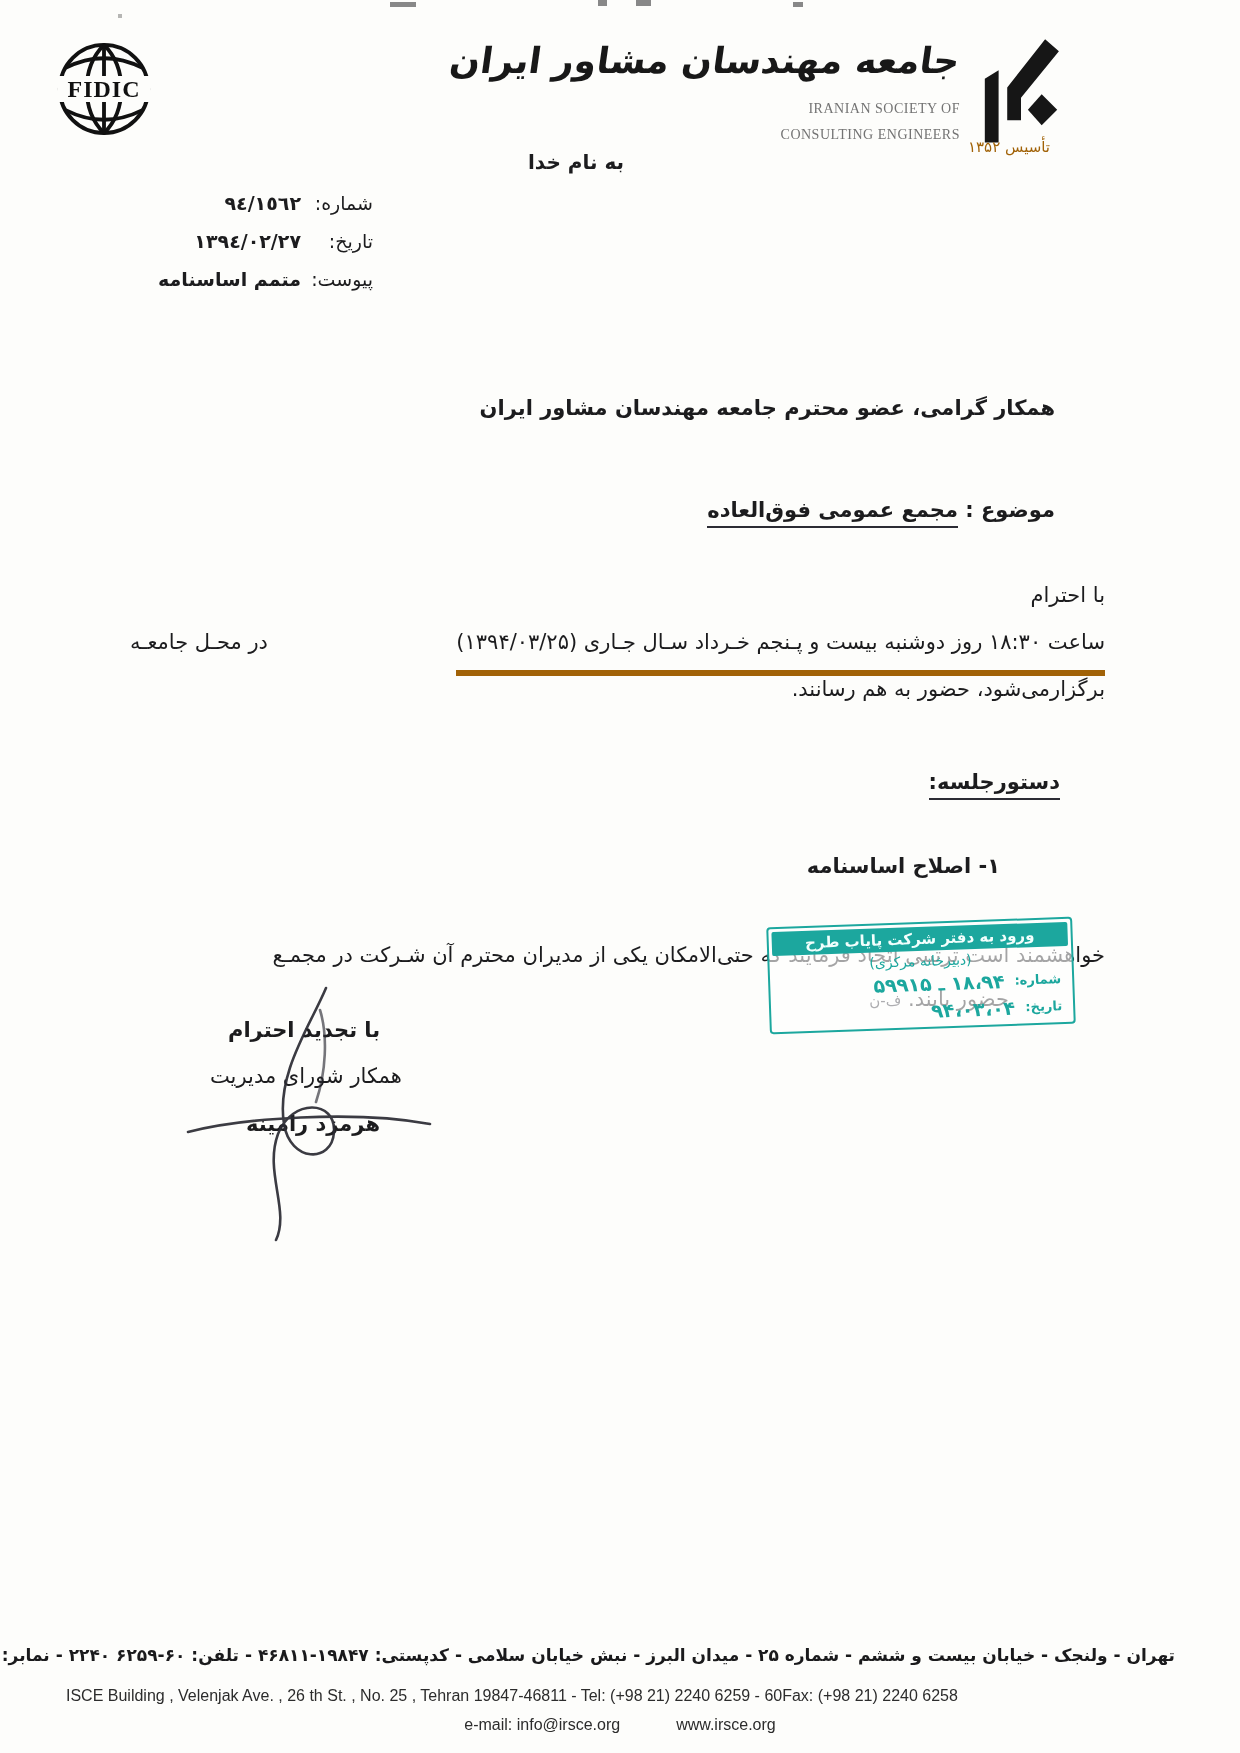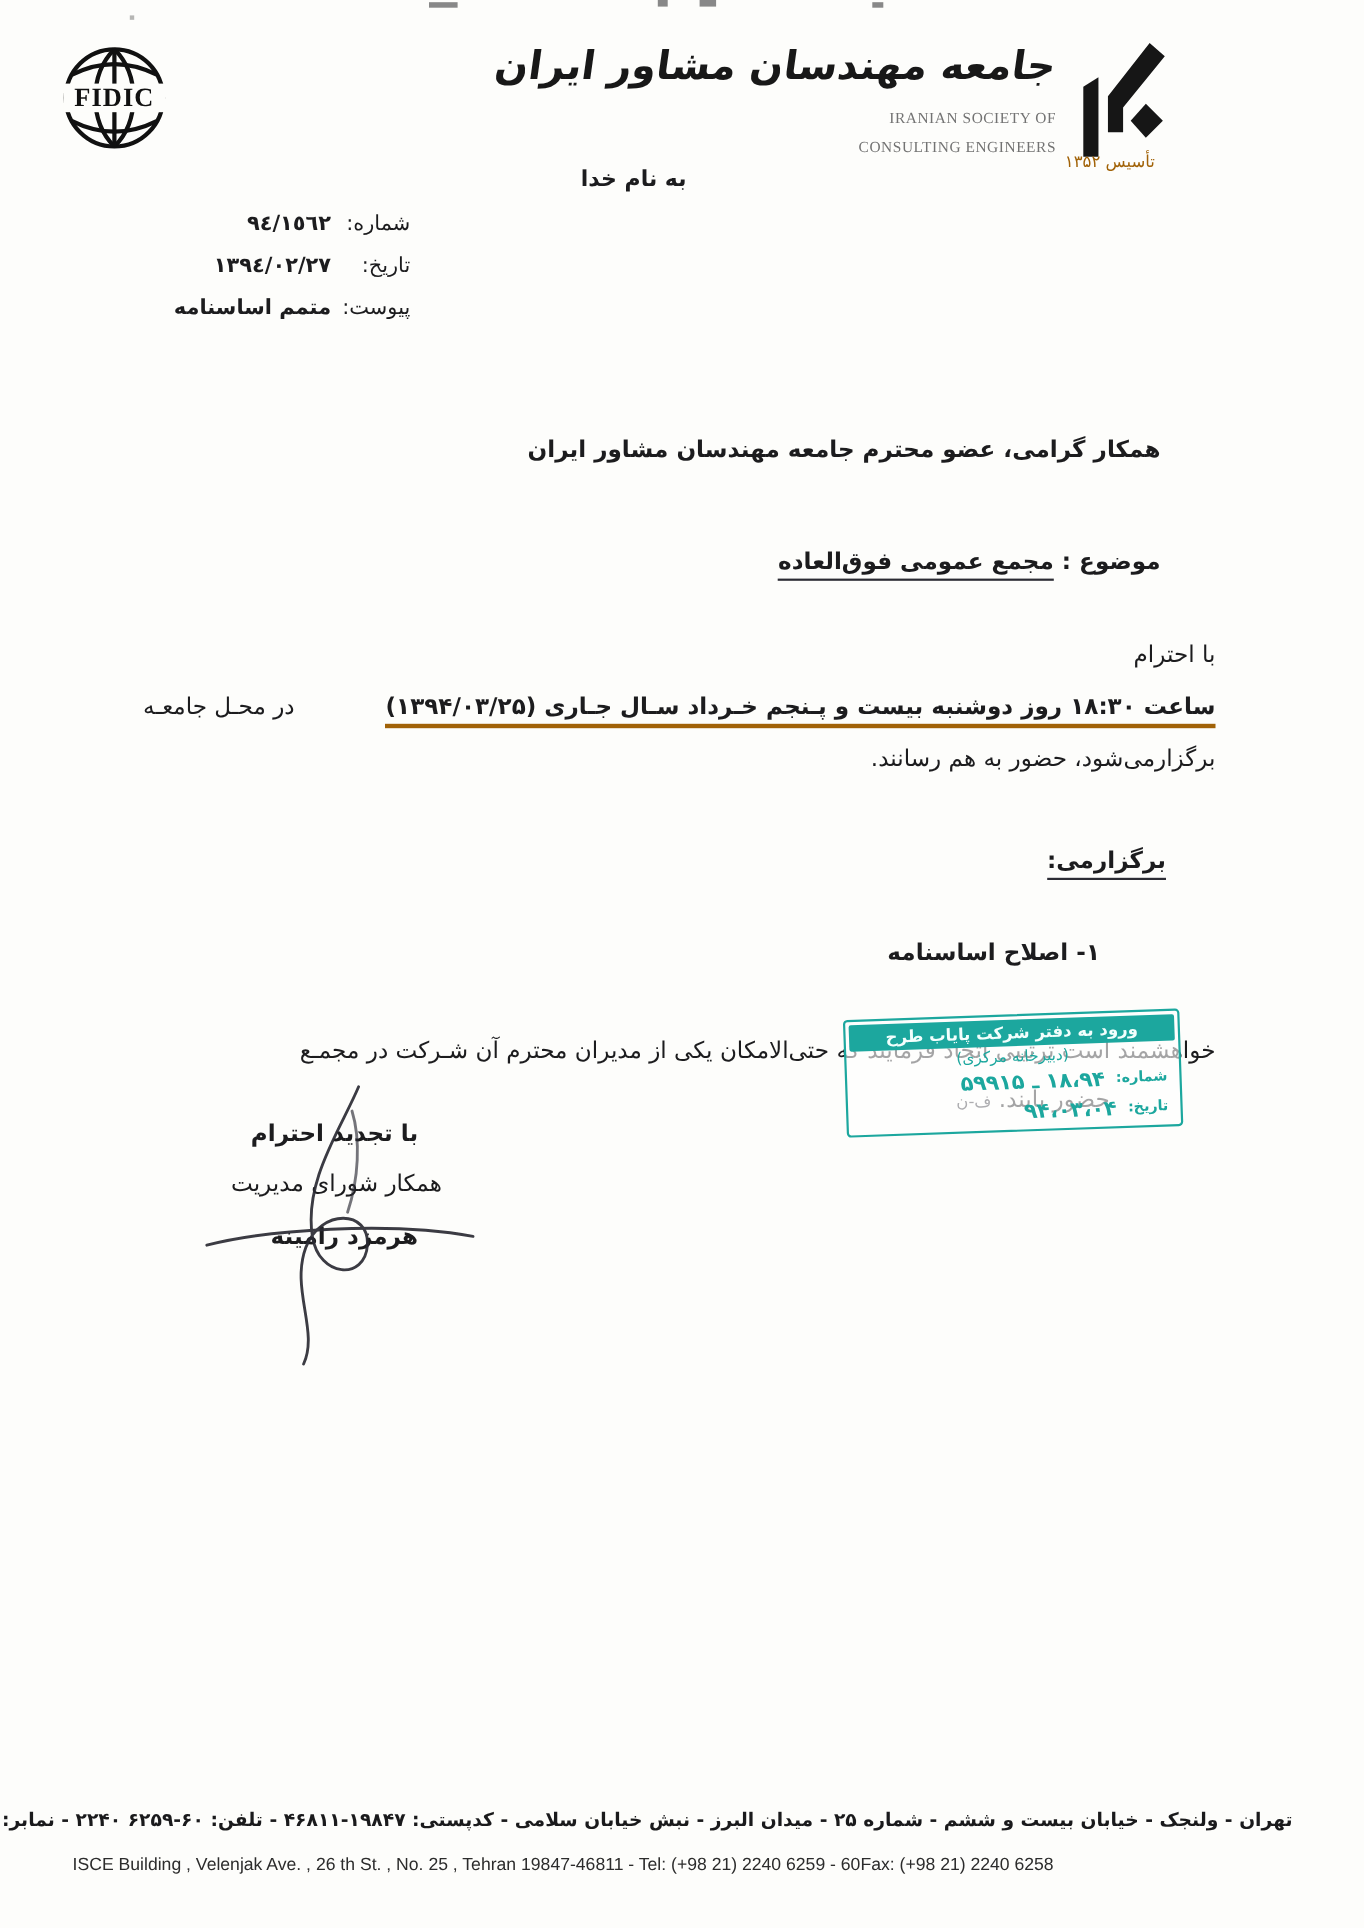--- a/index.html
+++ b/index.html
@@ -31,21 +31,21 @@
   .meta-label{width:72px;flex:none;}
   .meta-value{white-space:nowrap;font-weight:600;}
   
   .salutation{right:185px;top:396px;font-size:21px;font-weight:bold;direction:rtl;white-space:nowrap;}
   .subject{right:185px;top:498px;font-size:21px;font-weight:bold;direction:rtl;white-space:nowrap;}
   .subject .u{border-bottom:2px solid #2c2c34;padding-bottom:4px;}
   .body-par{left:130px;right:135px;top:583px;font-size:21px;direction:rtl;}
   .b-line{height:47px;display:flex;justify-content:space-between;align-items:flex-start;white-space:nowrap;}
   .b-line3{height:47px;text-align:right;white-space:nowrap;}
   .bold{font-weight:bold;}
-  .bu{font-weight:bold;border-bottom:4px solid #a16207;padding-bottom:4px;}
+  .bu{font-weight:normal;border-bottom:6px solid #a16207;padding-bottom:16px;}
   .agenda-h{right:180px;top:770px;font-size:21px;font-weight:bold;direction:rtl;
     border-bottom:2px solid #2c2c34;padding-bottom:4px;}
   .agenda-i{right:240px;top:854px;font-size:21px;font-weight:bold;direction:rtl;}
   .request{left:130px;right:135px;top:943px;font-size:21px;direction:rtl;}
   .r1{text-align:right;white-space:nowrap;height:44px;}
   .r2{text-align:right;padding-right:96px;white-space:nowrap;}
   .initials{font-size:15px;color:#33333b;}
   
   .stamp{left:768px;top:922px;width:296px;border:2px solid #1ca79e;border-radius:4px;
     transform:rotate(-2deg);padding:3px;direction:rtl;color:#1ca79e;background:rgba(255,255,255,.6);}
@@ -136,21 +136,21 @@
     <div class="b-line">
       <span>با احترام</span>
     </div>
     <div class="b-line">
       <span class="bu">ساعت ۱۸:۳۰ روز دوشنبه بیست و پـنجم خـرداد سـال جـاری (۱۳۹۴/۰۳/۲۵)</span>
       <span>در محـل جامعـه</span>
     </div>
     <div class="b-line3">برگزارمی‌شود، حضور به هم رسانند.</div>
   </div>
 
-  <div class="abs agenda-h">برگزارمی:</div>
+  <div class="abs agenda-h">دستورجلسه:</div>
   <div class="abs agenda-i">۱- اصلاح اساسنامه</div>
 
   <div class="abs request">
     <div class="r1">خواهشمند است ترتیبی اتخاذ فرمایند که حتی‌الامکان یکی از مدیران محترم آن شـرکت در مجمـع</div>
     <div class="r2">
       <span>حضور یابند.</span>
       <span class="initials">ف-ن</span>
     </div>
   </div>
 
@@ -176,14 +176,18 @@
       <path d="M10,150 C64,136 176,128 252,142"></path>
       <path d="M142,28 C150,54 148,90 138,120" opacity=".7"></path>
     </g>
   </svg>
 
   <div class="abs footer-fa">تهران - ولنجک - خیابان بیست و ششم - شماره ۲۵ - میدان البرز - نبش خیابان سلامی - کدپستی: ۱۹۸۴۷-۴۶۸۱۱ - تلفن: ۶۰-۶۲۵۹ ۲۲۴۰ - نمابر: ۶۲۵۸ ۲۲۴۰</div>
   <div class="abs footer-en">
     <span>ISCE Building , Velenjak Ave. , 26 th St. , No. 25 , Tehran 19847-46811 - Tel: (+98 21) 2240 6259 - 60</span>
     <span>Fax: (+98 21) 2240 6258</span>
   </div>
+  <div class="abs footer-mail">
+    <span>e-mail: info@irsce.org</span>
+    <span>www.irsce.org</span>
+  </div>
 
 </div>
 
 </body></html>

